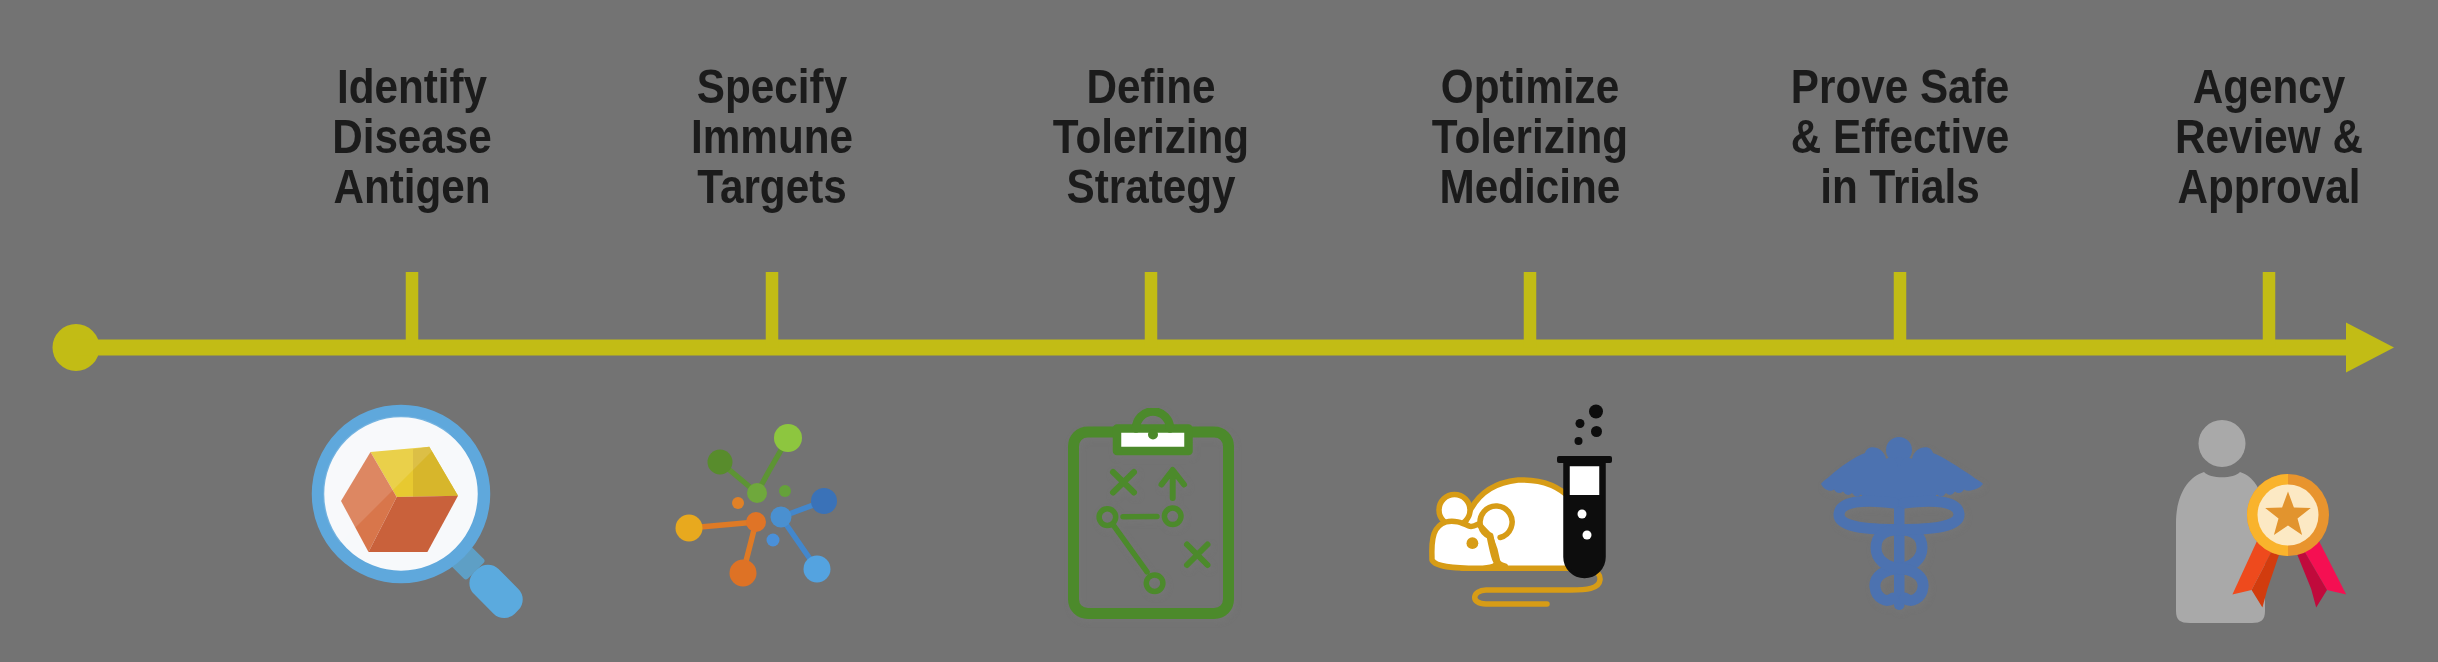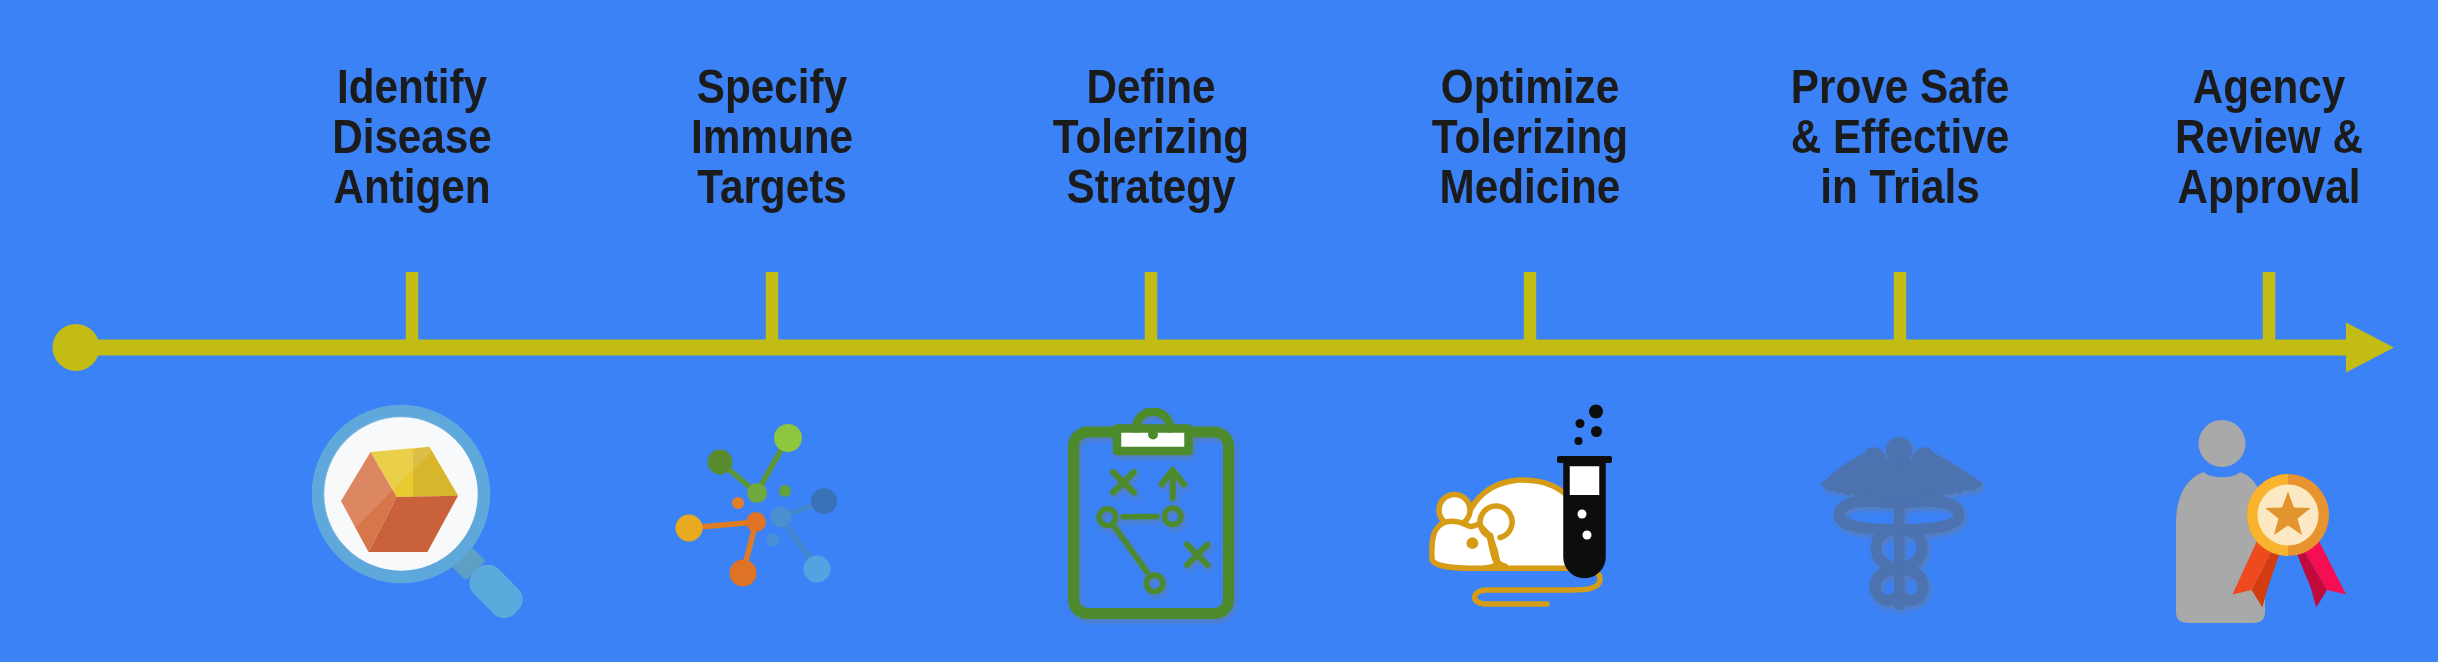--- a/index.html
+++ b/index.html
@@ -1,17 +1,17 @@
 <!DOCTYPE html>
 <html style="--timeline-color: #c2bc15; --text-color: #1b1b1b;"><head>
 <meta charset="utf-8">
 <style>
   html, body { margin:0; padding:0; background:#ffffff; }
   .canvas {
-    position:relative; width:2438px; height:662px; background:#3b82f6;
+    position:relative; width:2438px; height:662px; background:#737373;
     font-family:"Liberation Sans", sans-serif; overflow:hidden;
   }
   .stage-label {
     position:absolute; top:62px; width:400px; margin-left:-200px;
     text-align:center; font-weight:bold; font-size:48px; line-height:50px;
     color:var(--text-color,#1b1b1b);
     transform:scaleX(0.88); transform-origin:center top;
     white-space:nowrap;
   }
   .timeline-svg { position:absolute; left:0; top:0; }

